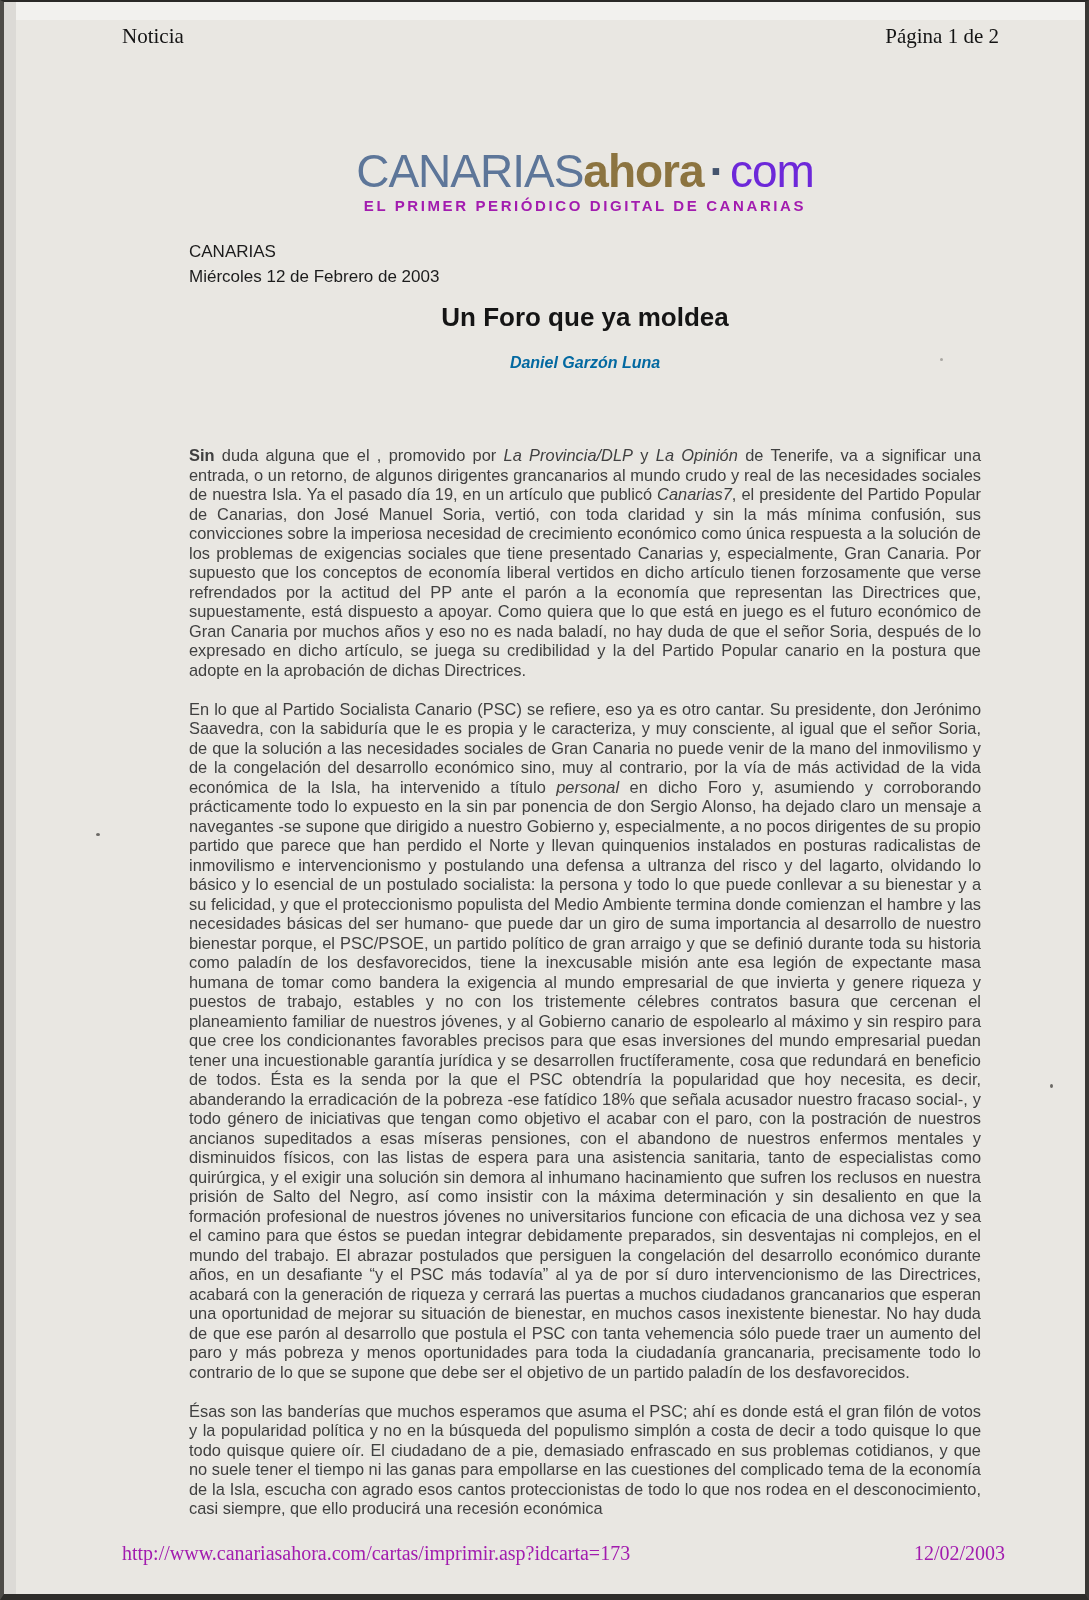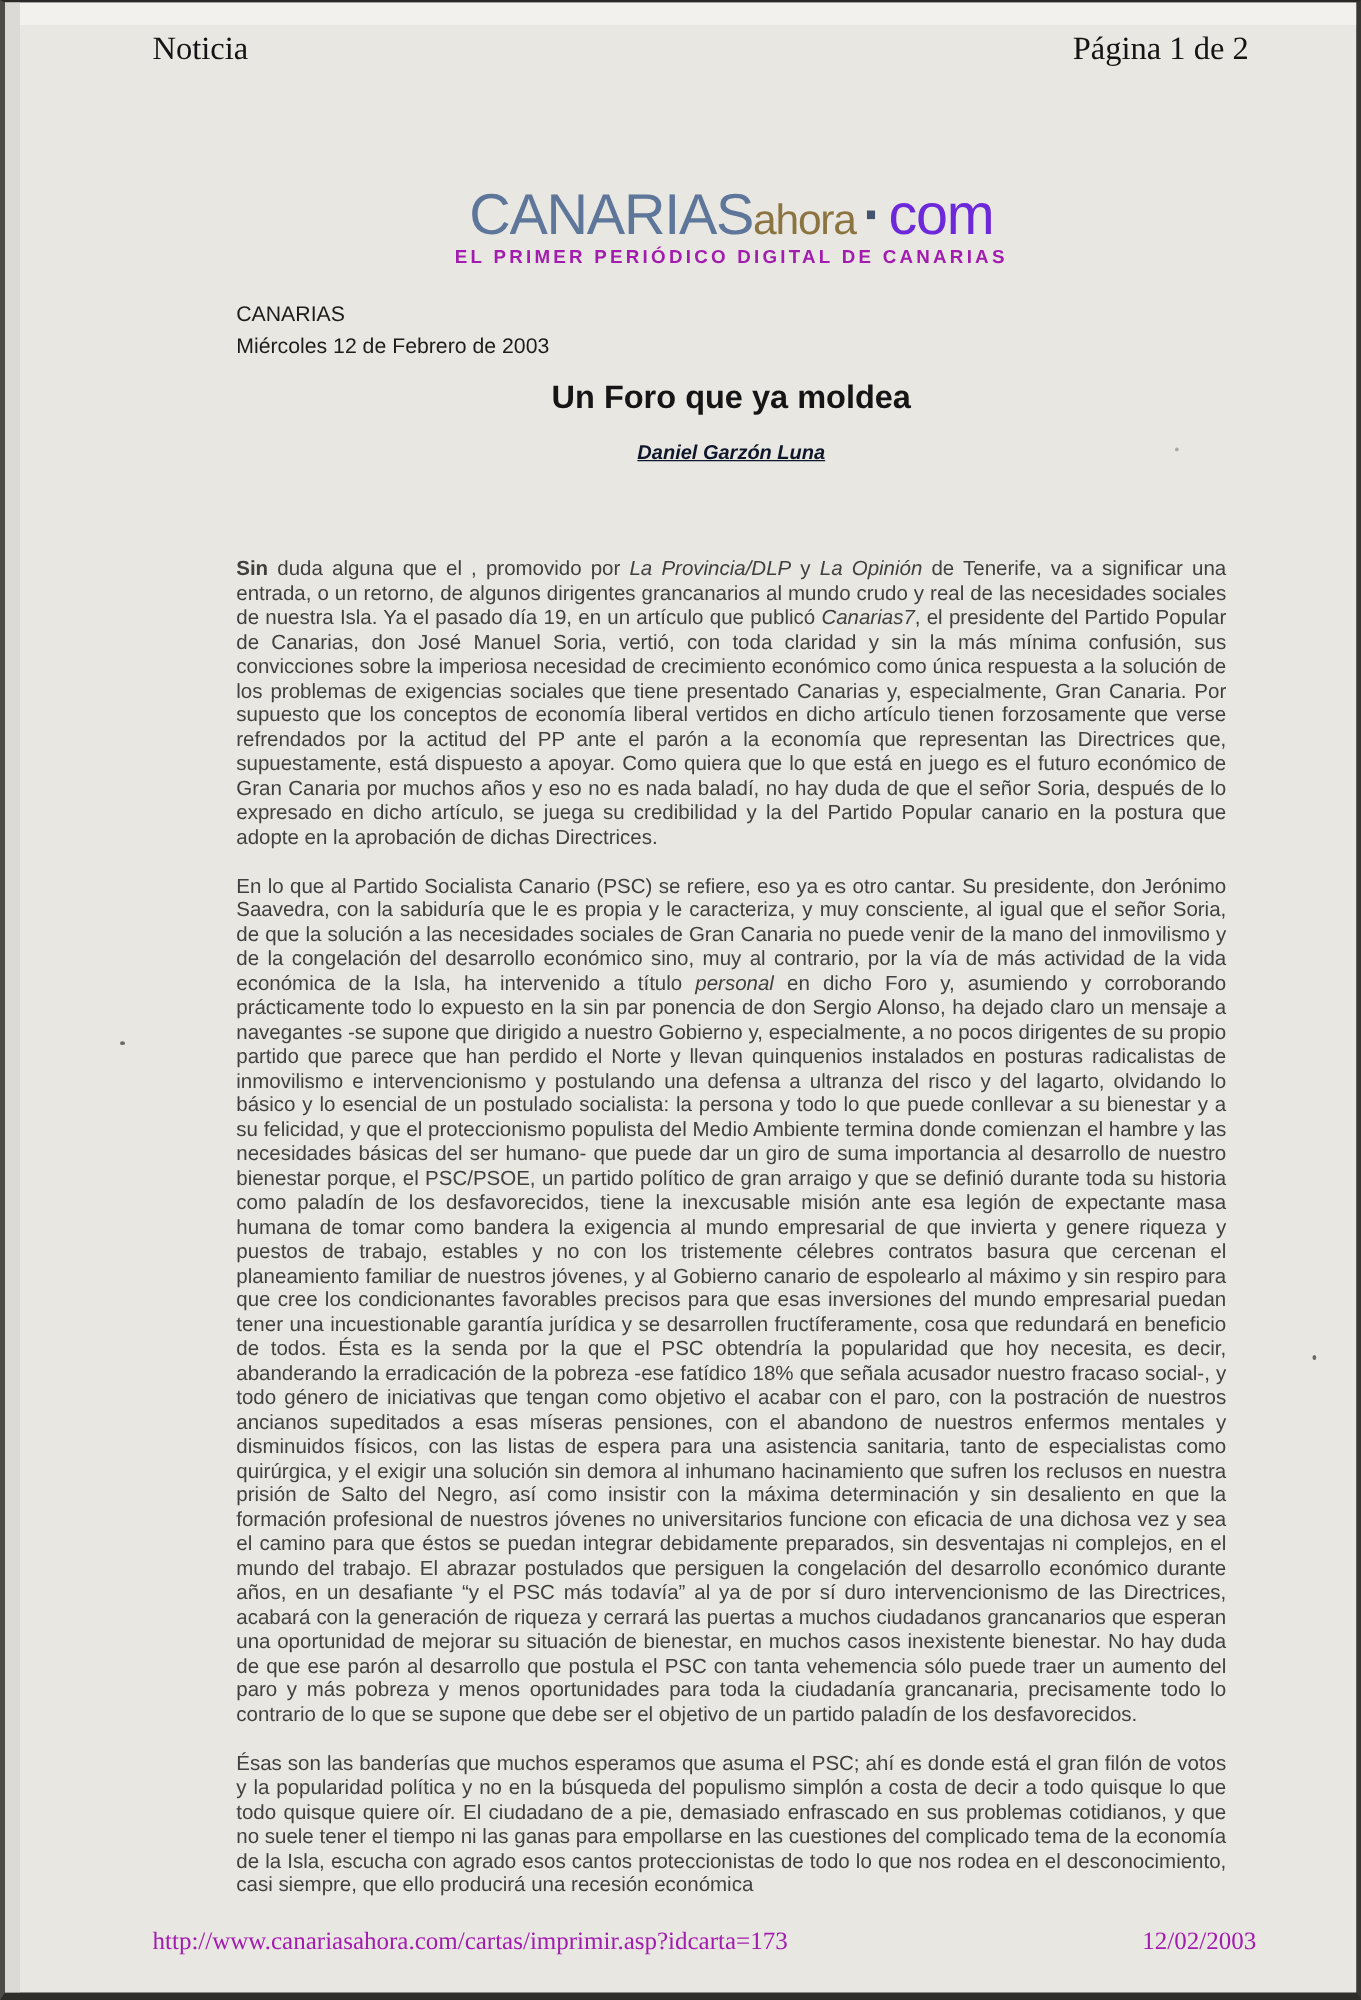--- a/index.html
+++ b/index.html
@@ -27,40 +27,40 @@
   }
   .edge-left {
     position: absolute; top: 0; left: 0; width: 12px; height: 100%;
     background: #dcdad6;
   }
   .hdr {
     position: absolute;
     top: 22px; left: 118px; right: 86px;
     display: flex; justify-content: space-between;
     font-family: "Liberation Serif", serif;
-    font-size: 26px;
+    font-size: 21px;
     color: #141414;
   }
   .masthead {
     position: absolute;
     top: 146px; left: 185px; width: 792px;
     text-align: center;
     line-height: 1;
   }
   .logo {
     white-space: nowrap;
     letter-spacing: -1px;
   }
   .lg-canarias {
     font-size: 46px;
     font-weight: 400;
   }
   .lg-ahora {
-    font-size: 34px;
-    font-weight: 400;
+    font-size: 46px;
+    font-weight: 700;
   }
   .lg-dot {
     font-size: 46px;
     font-weight: 700;
     padding: 0 6px;
   }
   .lg-com {
     font-size: 46px;
     font-weight: 400;
   }
@@ -143,21 +143,21 @@
     </div>
     <div class="tagline" style="color: #a21caf;">EL PRIMER PERIÓDICO DIGITAL DE CANARIAS</div>
   </div>
 
   <div class="section-block">
     <div>CANARIAS</div>
     <div>Miércoles 12 de Febrero de 2003</div>
   </div>
 
   <h1 class="title">Un Foro que ya moldea</h1>
-  <div class="author" style="color: #0f172a; text-decoration: underline;">Daniel Garzón Luna</div>
+  <div class="author" style="color: #0369a1;">Daniel Garzón Luna</div>
 
   <div class="article-body">
       <p><span class="b">Sin</span><span> duda alguna que el , promovido por </span><span class="i">La Provincia/DLP</span><span> y </span><span class="i">La Opinión</span><span> de Tenerife, va a significar una entrada, o un retorno, de algunos dirigentes grancanarios al mundo crudo y real de las necesidades sociales de nuestra Isla. Ya el pasado día 19, en un artículo que publicó </span><span class="i">Canarias7</span><span>, el presidente del Partido Popular de Canarias, don José Manuel Soria, vertió, con toda claridad y sin la más mínima confusión, sus convicciones sobre la imperiosa necesidad de crecimiento económico como única respuesta a la solución de los problemas de exigencias sociales que tiene presentado Canarias y, especialmente, Gran Canaria. Por supuesto que los conceptos de economía liberal vertidos en dicho artículo tienen forzosamente que verse refrendados por la actitud del PP ante el parón a la economía que representan las Directrices que, supuestamente, está dispuesto a apoyar. Como quiera que lo que está en juego es el futuro económico de Gran Canaria por muchos años y eso no es nada baladí, no hay duda de que el señor Soria, después de lo expresado en dicho artículo, se juega su credibilidad y la del Partido Popular canario en la postura que adopte en la aprobación de dichas Directrices.</span></p>
       <p><span>En lo que al Partido Socialista Canario (PSC) se refiere, eso ya es otro cantar. Su presidente, don Jerónimo Saavedra, con la sabiduría que le es propia y le caracteriza, y muy consciente, al igual que el señor Soria, de que la solución a las necesidades sociales de Gran Canaria no puede venir de la mano del inmovilismo y de la congelación del desarrollo económico sino, muy al contrario, por la vía de más actividad de la vida económica de la Isla, ha intervenido a título </span><span class="i">personal</span><span> en dicho Foro y, asumiendo y corroborando prácticamente todo lo expuesto en la sin par ponencia de don Sergio Alonso, ha dejado claro un mensaje a navegantes -se supone que dirigido a nuestro Gobierno y, especialmente, a no pocos dirigentes de su propio partido que parece que han perdido el Norte y llevan quinquenios instalados en posturas radicalistas de inmovilismo e intervencionismo y postulando una defensa a ultranza del risco y del lagarto, olvidando lo básico y lo esencial de un postulado socialista: la persona y todo lo que puede conllevar a su bienestar y a su felicidad, y que el proteccionismo populista del Medio Ambiente termina donde comienzan el hambre y las necesidades básicas del ser humano- que puede dar un giro de suma importancia al desarrollo de nuestro bienestar porque, el PSC/PSOE, un partido político de gran arraigo y que se definió durante toda su historia como paladín de los desfavorecidos, tiene la inexcusable misión ante esa legión de expectante masa humana de tomar como bandera la exigencia al mundo empresarial de que invierta y genere riqueza y puestos de trabajo, estables y no con los tristemente célebres contratos basura que cercenan el planeamiento familiar de nuestros jóvenes, y al Gobierno canario de espolearlo al máximo y sin respiro para que cree los condicionantes favorables precisos para que esas inversiones del mundo empresarial puedan tener una incuestionable garantía jurídica y se desarrollen fructíferamente, cosa que redundará en beneficio de todos. Ésta es la senda por la que el PSC obtendría la popularidad que hoy necesita, es decir, abanderando la erradicación de la pobreza -ese fatídico 18% que señala acusador nuestro fracaso social-, y todo género de iniciativas que tengan como objetivo el acabar con el paro, con la postración de nuestros ancianos supeditados a esas míseras pensiones, con el abandono de nuestros enfermos mentales y disminuidos físicos, con las listas de espera para una asistencia sanitaria, tanto de especialistas como quirúrgica, y el exigir una solución sin demora al inhumano hacinamiento que sufren los reclusos en nuestra prisión de Salto del Negro, así como insistir con la máxima determinación y sin desaliento en que la formación profesional de nuestros jóvenes no universitarios funcione con eficacia de una dichosa vez y sea el camino para que éstos se puedan integrar debidamente preparados, sin desventajas ni complejos, en el mundo del trabajo. El abrazar postulados que persiguen la congelación del desarrollo económico durante años, en un desafiante “y el PSC más todavía” al ya de por sí duro intervencionismo de las Directrices, acabará con la generación de riqueza y cerrará las puertas a muchos ciudadanos grancanarios que esperan una oportunidad de mejorar su situación de bienestar, en muchos casos inexistente bienestar. No hay duda de que ese parón al desarrollo que postula el PSC con tanta vehemencia sólo puede traer un aumento del paro y más pobreza y menos oportunidades para toda la ciudadanía grancanaria, precisamente todo lo contrario de lo que se supone que debe ser el objetivo de un partido paladín de los desfavorecidos.</span></p>
       <p><span>Ésas son las banderías que muchos esperamos que asuma el PSC; ahí es donde está el gran filón de votos y la popularidad política y no en la búsqueda del populismo simplón a costa de decir a todo quisque lo que todo quisque quiere oír. El ciudadano de a pie, demasiado enfrascado en sus problemas cotidianos, y que no suele tener el tiempo ni las ganas para empollarse en las cuestiones del complicado tema de la economía de la Isla, escucha con agrado esos cantos proteccionistas de todo lo que nos rodea en el desconocimiento, casi siempre, que ello producirá una recesión económica</span></p>
     </div>
 
   <div class="ftr">
     <span>http://www.canariasahora.com/cartas/imprimir.asp?idcarta=173</span>
     <span>12/02/2003</span>

